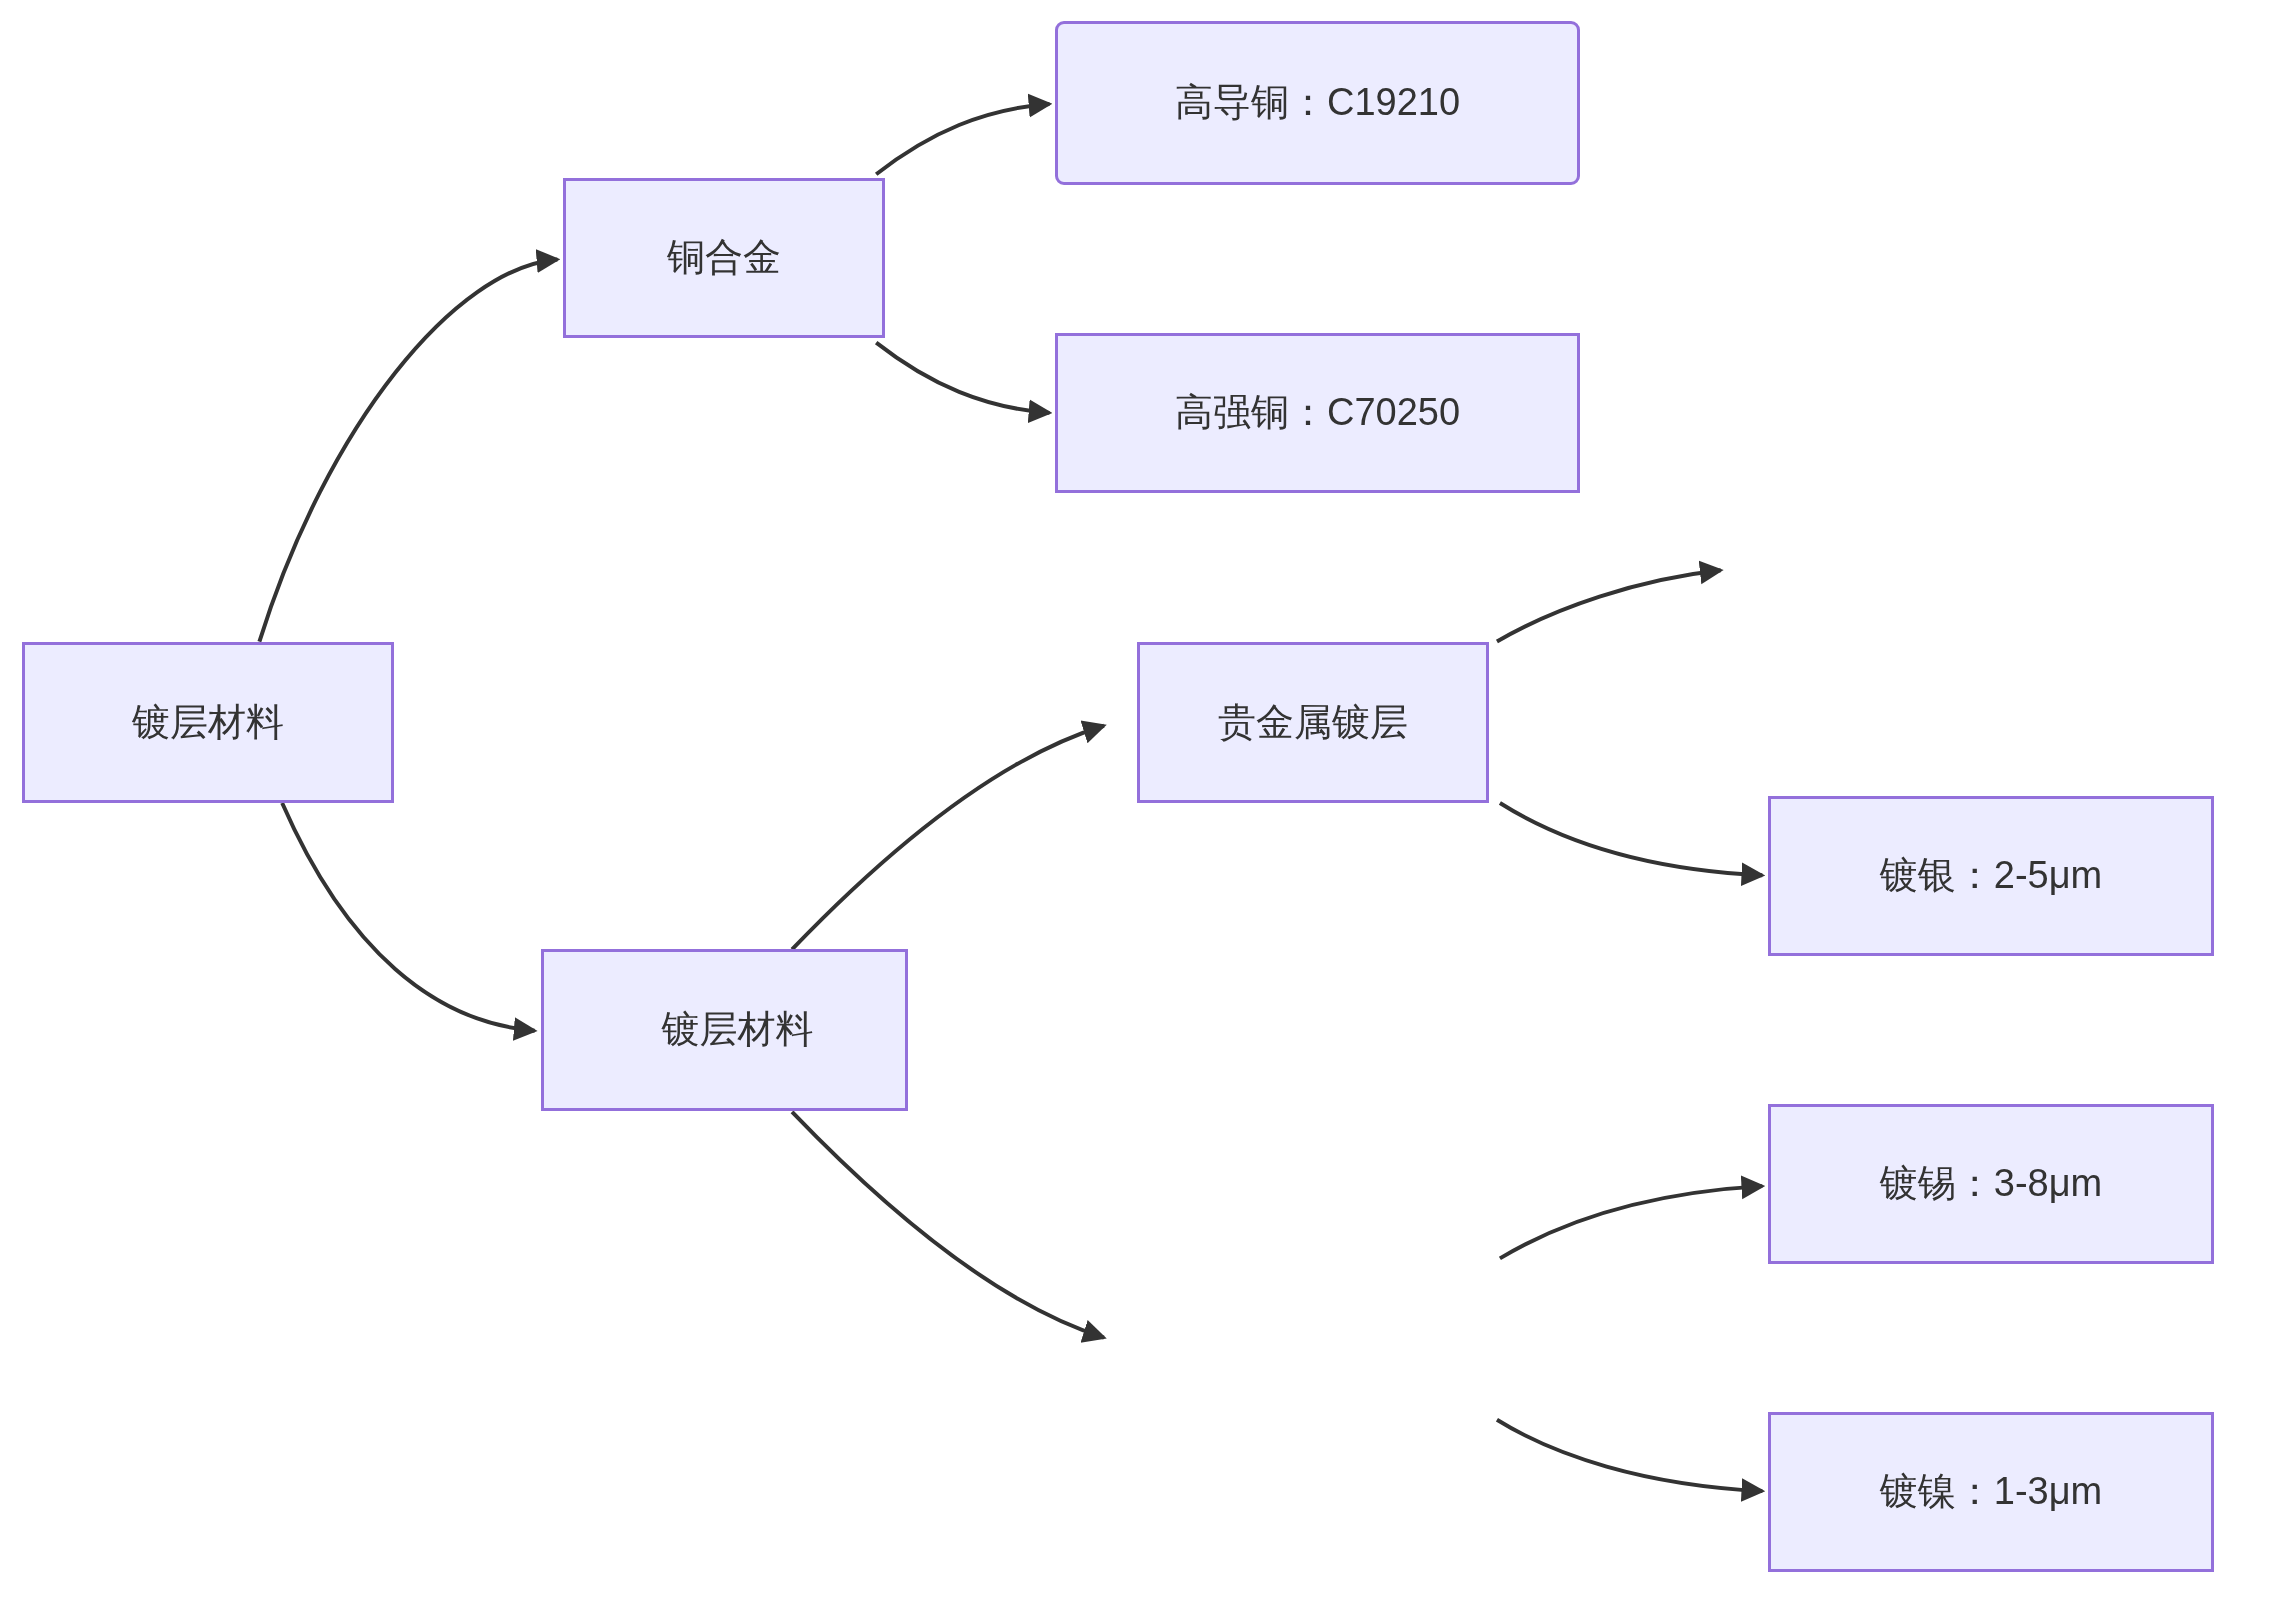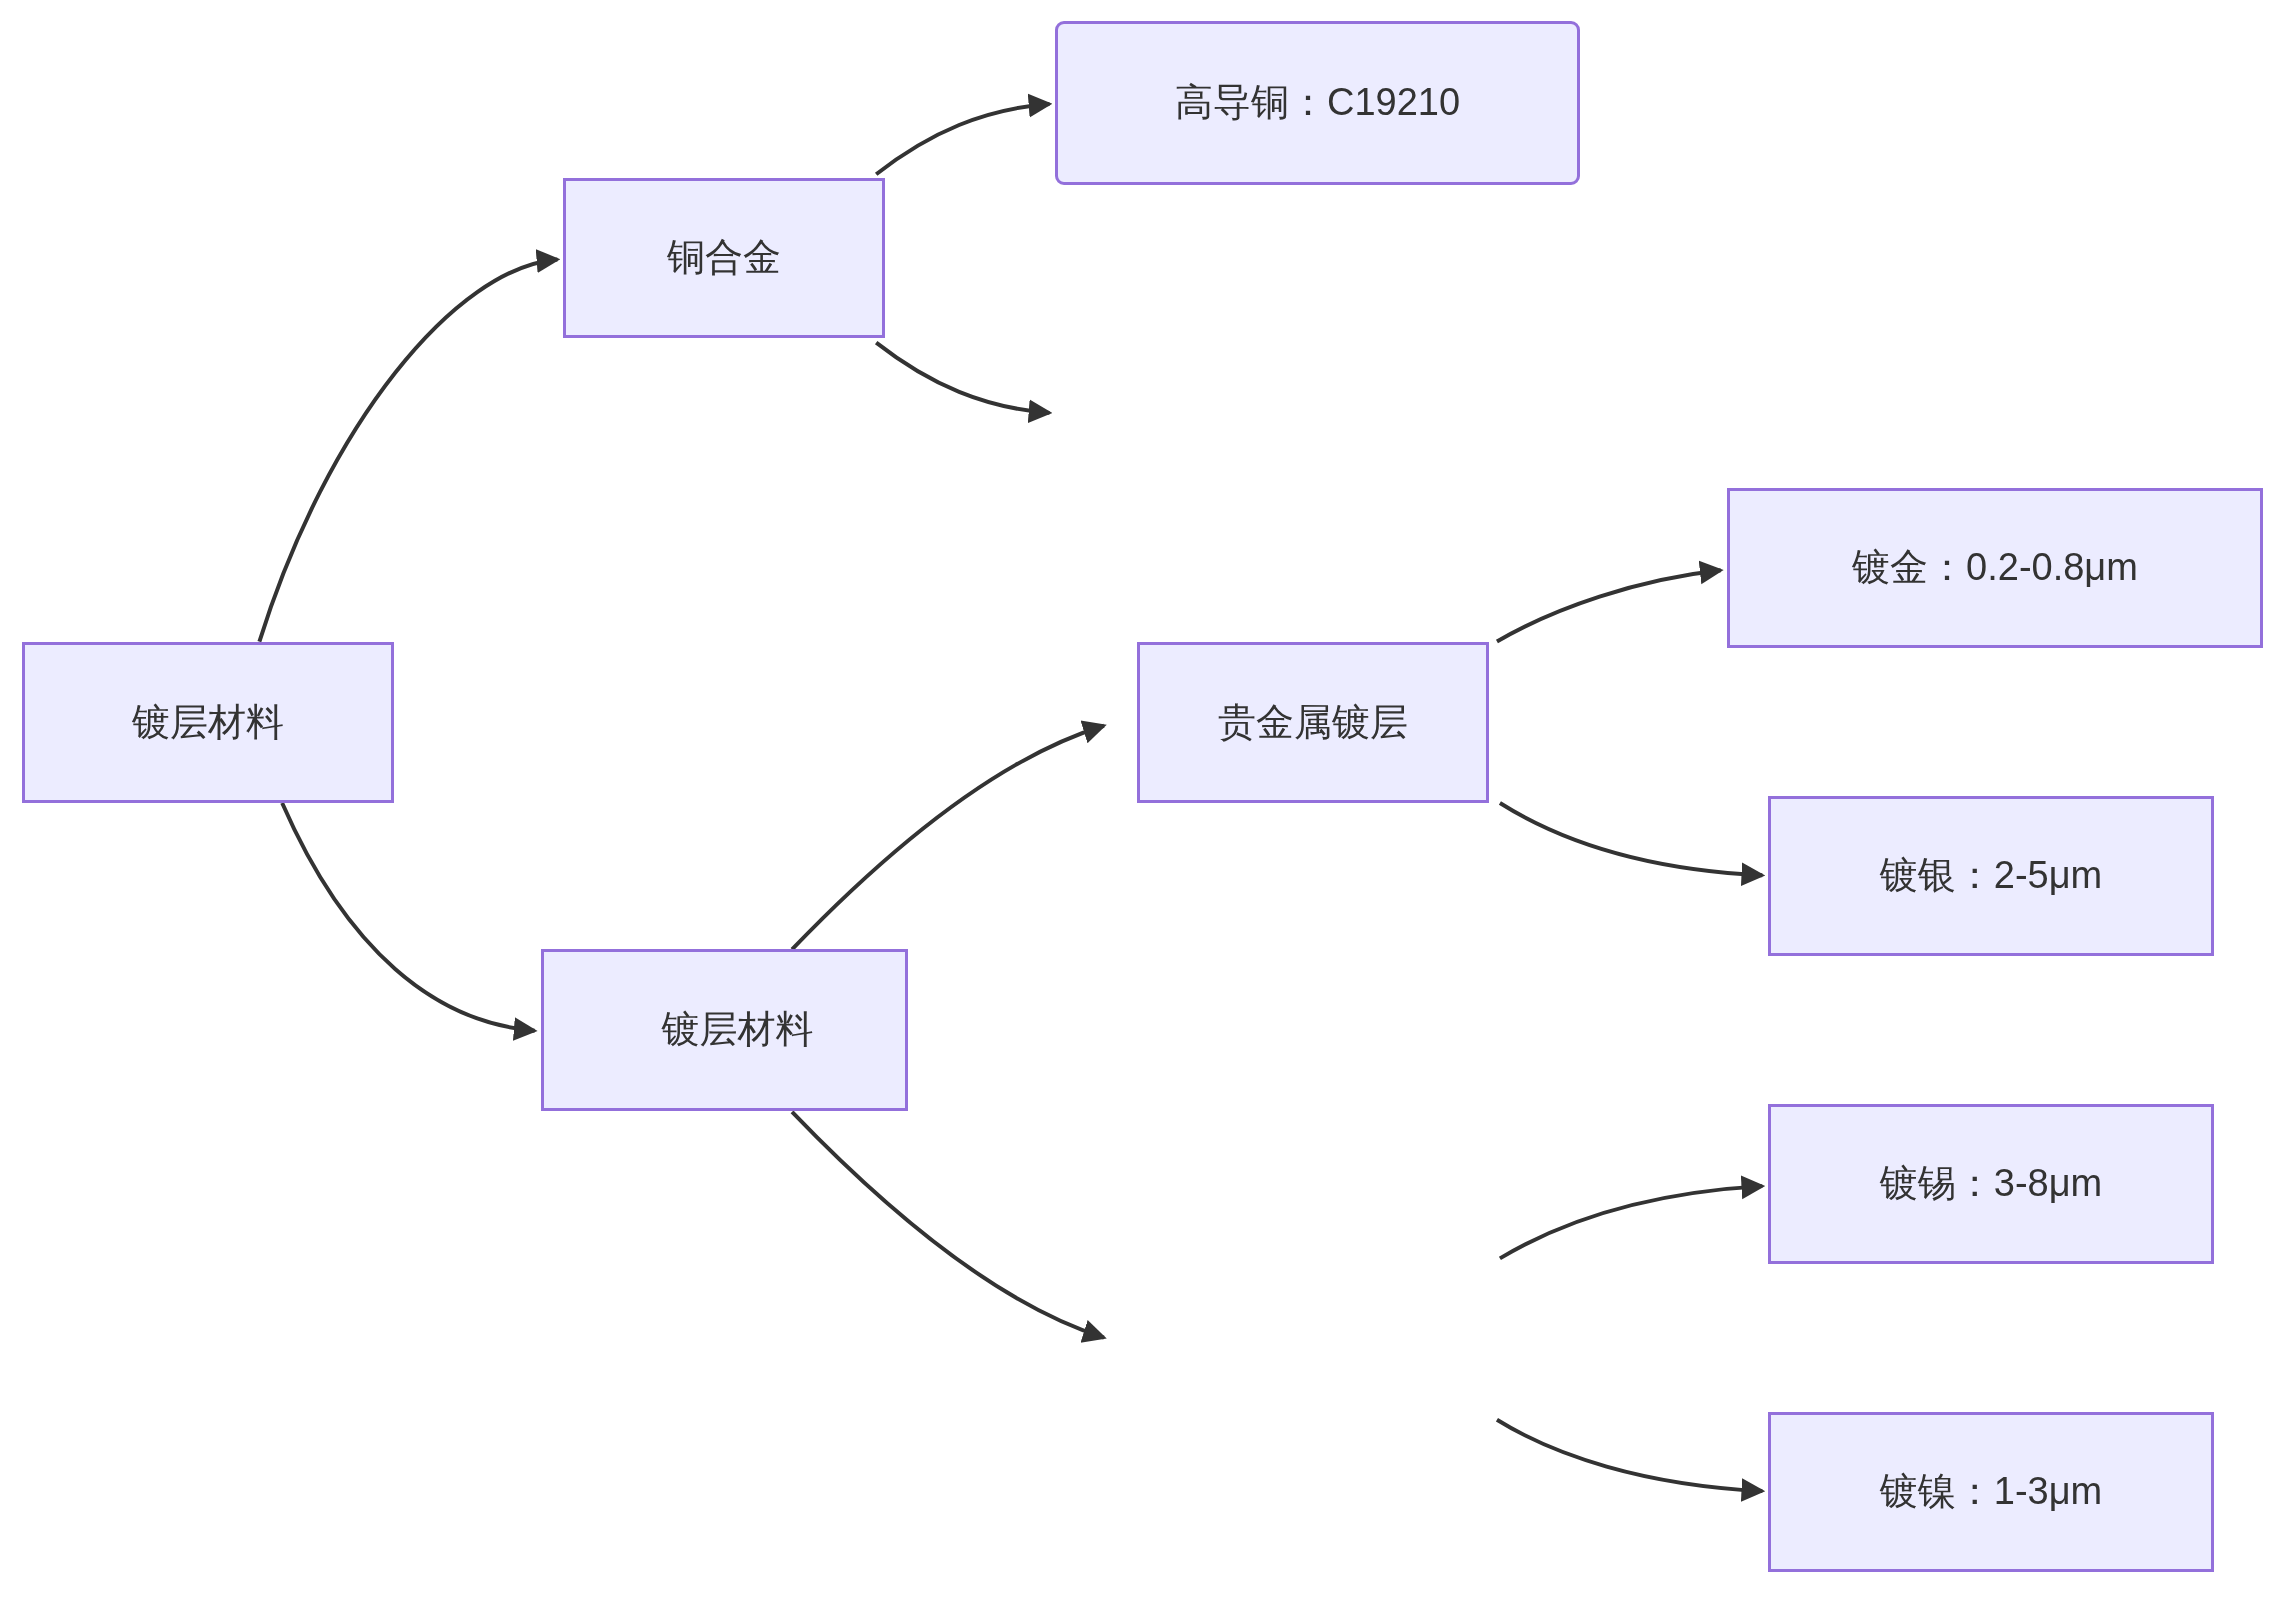--- a/index.html
+++ b/index.html
@@ -73,28 +73,28 @@
 
   <div class="node n-base">
     <span>镀层材料</span>
   </div>
   <div class="node n-cualloy">
     <span>铜合金</span>
   </div>
   <div class="node n-hicond">
     <span>高导铜：C19210</span>
   </div>
+  <div class="node n-histr">
+    <span>高强铜：C70250</span>
+  </div>
   <div class="node n-plating">
     <span>镀层材料</span>
   </div>
   <div class="node n-precious">
     <span>贵金属镀层</span>
-  </div>
-  <div class="node n-gold">
-    <span>镀金：0.2-0.8μm</span>
   </div>
   <div class="node n-silver">
     <span>镀银：2-5μm</span>
   </div>
   <div class="node n-tin">
     <span>镀锡：3-8μm</span>
   </div>
   <div class="node n-nickel">
     <span>镀镍：1-3μm</span>
   </div>

